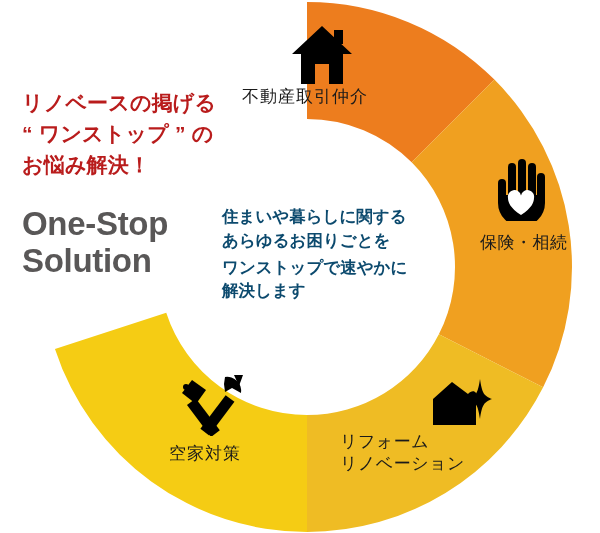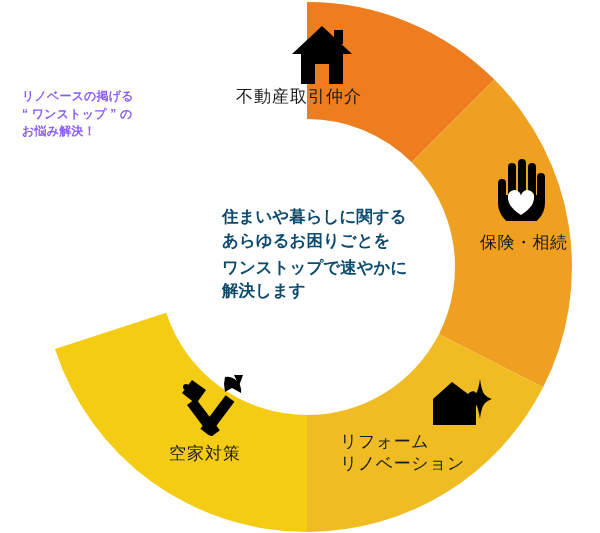--- a/index.html
+++ b/index.html
@@ -16,24 +16,24 @@
   svg.donut{position:absolute;left:0;top:0;width:600px;height:533px;}
 
   
   .left-block{
     position:absolute;
     left:22px;
     top:88px;
     width:200px;
   }
   .lead{
-    font-size:12px;
+    font-size:21px;
     font-weight:bold;
     line-height:1.47;
-    color:#8b5cf6;
+    color:#b91c1c;
     letter-spacing:0.2px;
     white-space:pre-line;
   }
   .bigtitle{
     margin-top:24px;
     font-size:33px;
     font-weight:bold;
     line-height:1.14;
     color:#595757;
     letter-spacing:-0.3px;
@@ -60,21 +60,21 @@
   
   .seg-label{
     position:absolute;
     font-size:17px;
     font-weight:500;
     line-height:1.32;
     color:#1a1a1a;
     white-space:pre-line;
     text-align:left;
   }
-  #label-realestate{left:236px;top:86px;letter-spacing:1px;}
+  #label-realestate{left:242px;top:86px;letter-spacing:1px;}
   #label-insurance{left:480px;top:232px;letter-spacing:0.5px;}
   #label-reform{left:340px;top:431px;letter-spacing:0.5px;}
   #label-vacant{left:169px;top:443px;letter-spacing:1px;}
 
   .seg-icon{position:absolute;}
 </style>
 </head>
 <body>
 
 <div id="stage">
@@ -138,20 +138,22 @@
 
   <div class="seg-label" id="label-reform">リフォーム
 リノベーション</div>
 
   <div class="seg-label" id="label-vacant">空家対策</div>
 
   <div class="left-block">
     <div class="lead">リノベースの掲げる
 “ ワンストップ ” の
 お悩み解決！</div>
+    <div class="bigtitle">One-Stop
+Solution</div>
   </div>
 
   <div class="center-block">
     <div class="p1">住まいや暮らしに関する
 あらゆるお困りごとを</div>
     <div class="p2">ワンストップで速やかに
 解決します</div>
   </div>
 
 </div>

